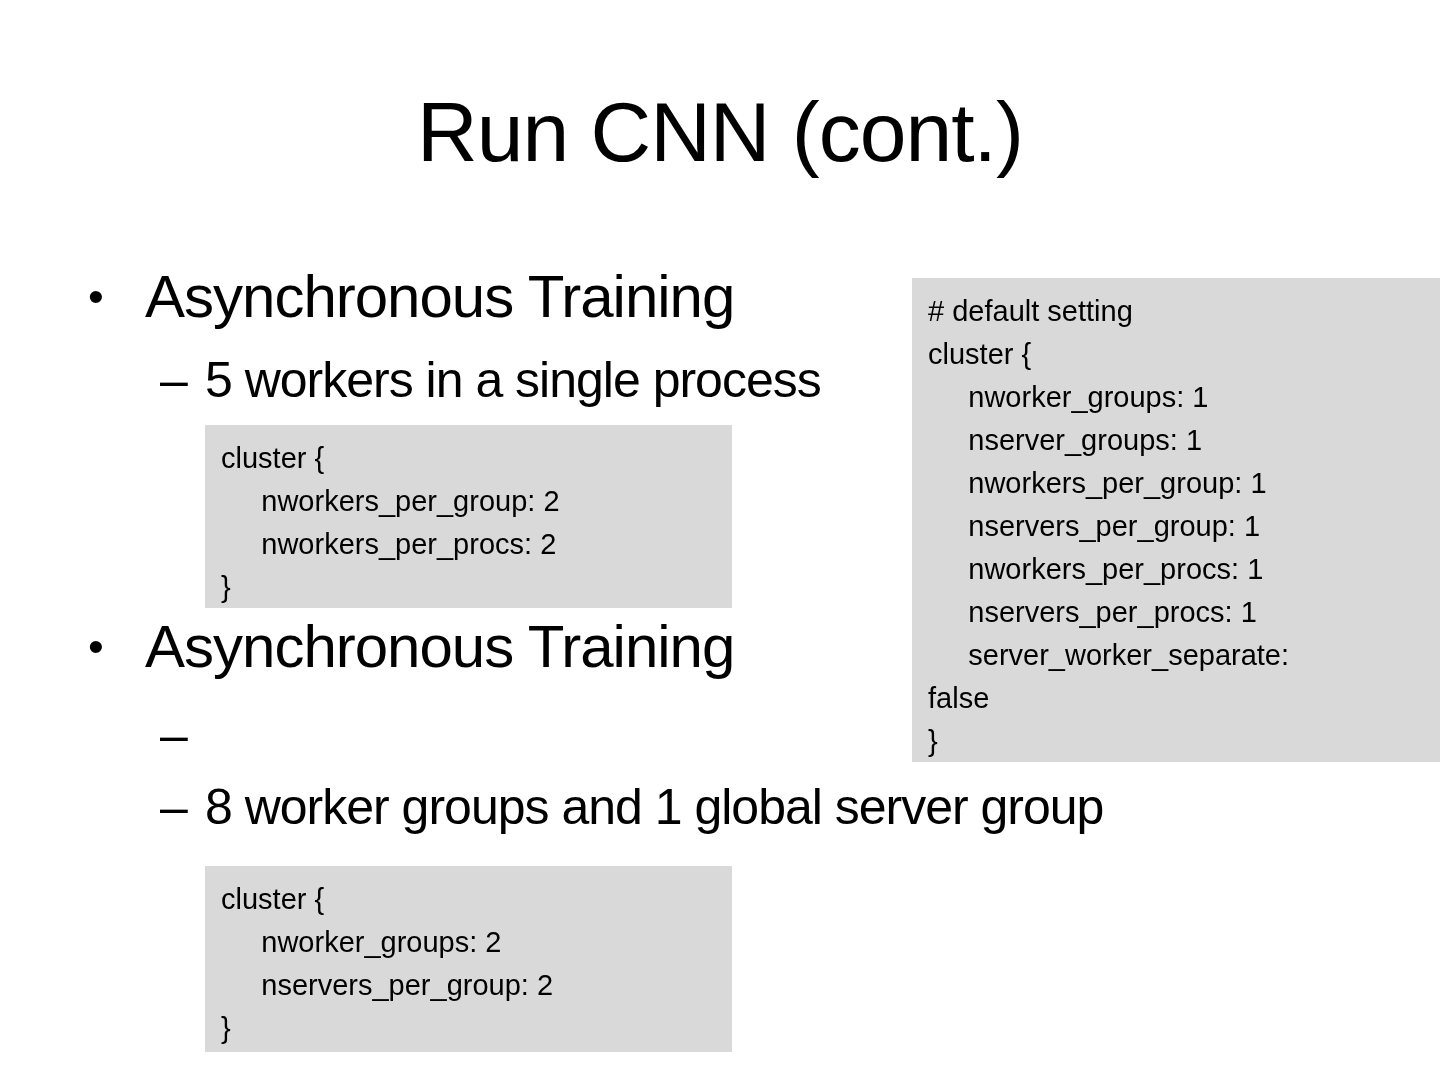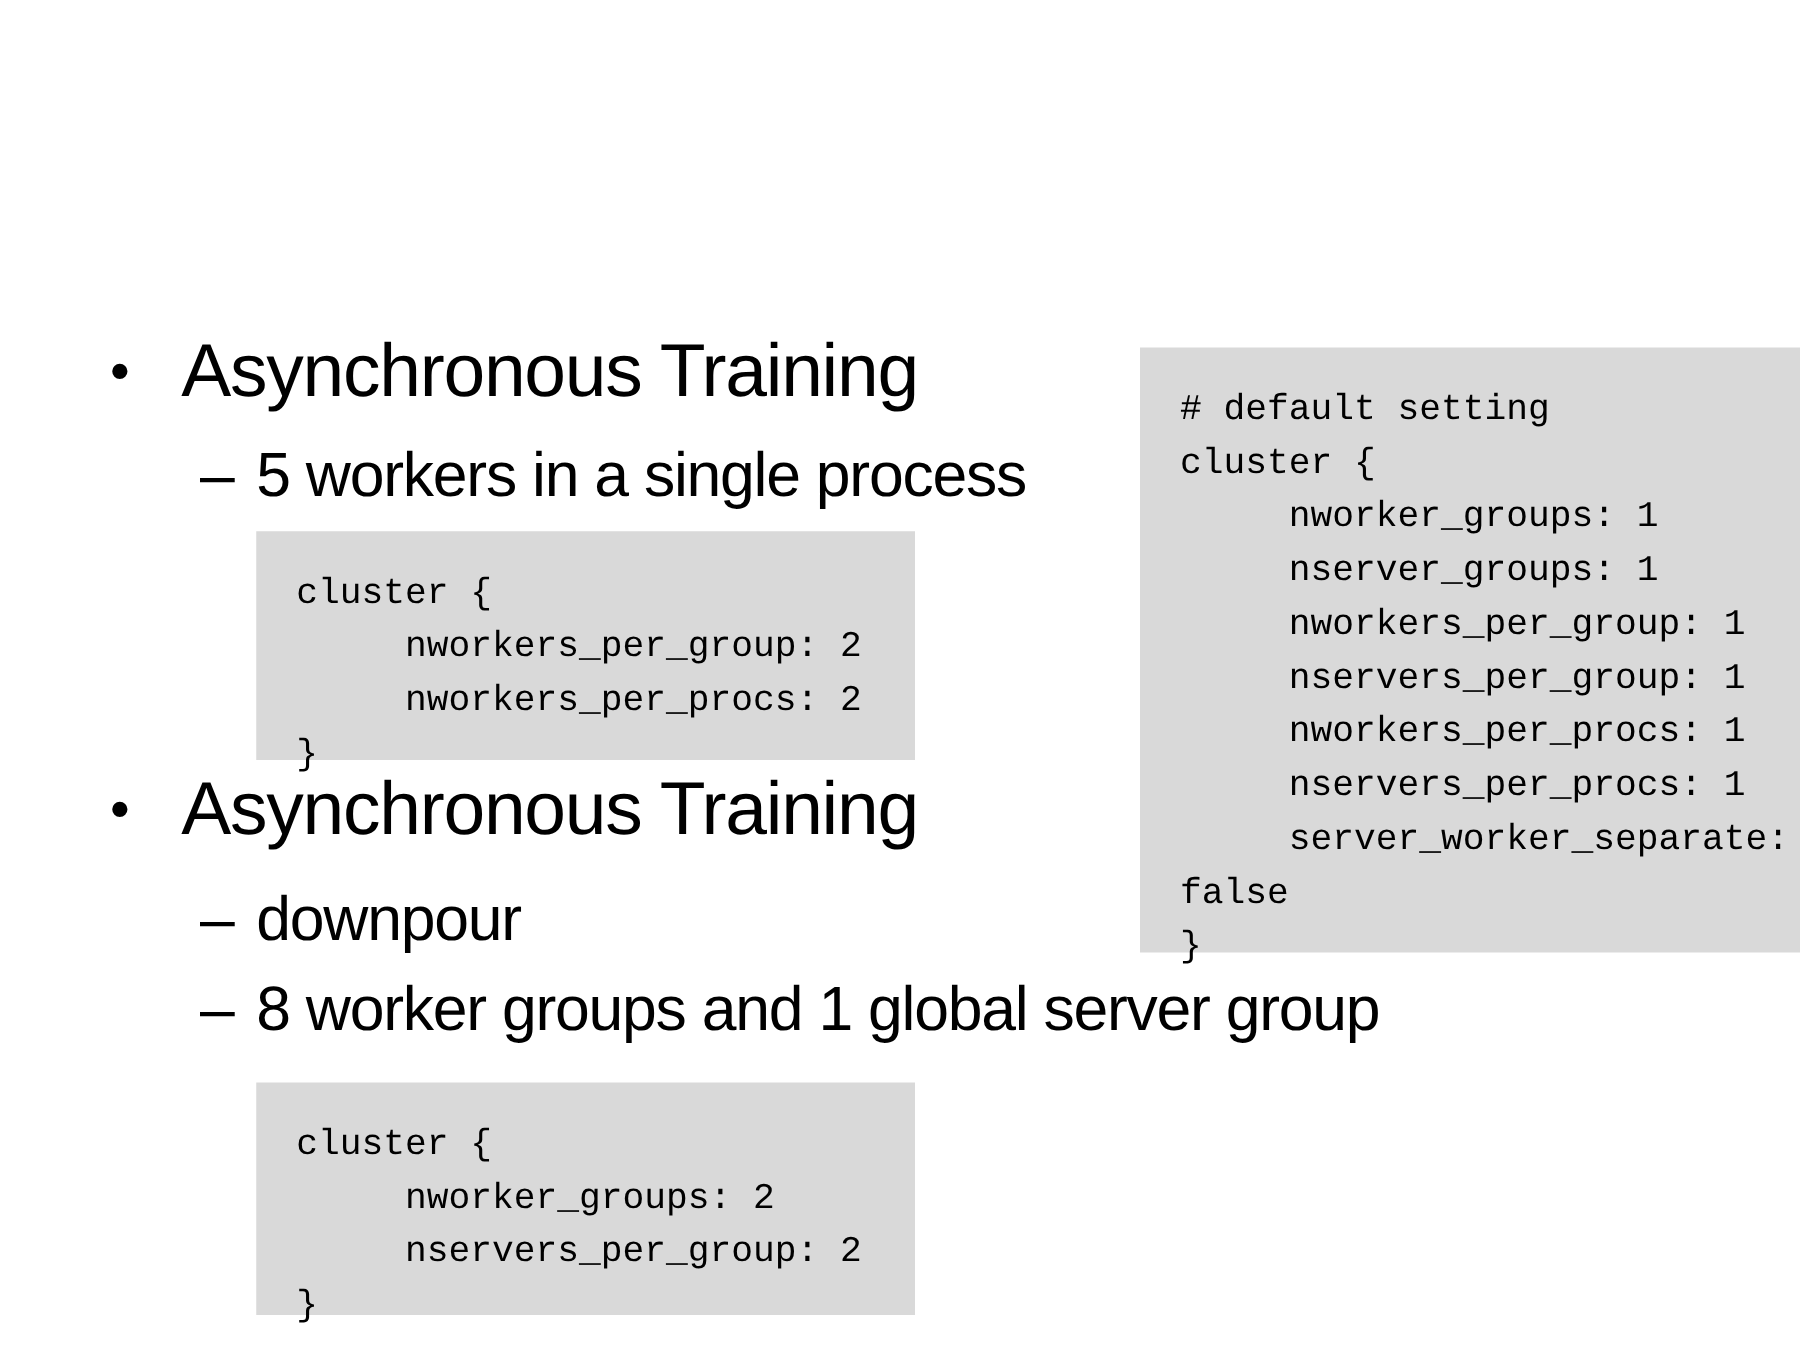--- a/index.html
+++ b/index.html
@@ -59,42 +59,43 @@
     flex: 0 0 45px;
   }
   .codebox {
     position: absolute;
     background: #d9d9d9;
     z-index: 2;
     box-sizing: border-box;
     padding: 12px 16px 0 16px;
   }
   .codebox pre {
-    margin: 16px;
-    font-family: Liberation Mono, monospace;
+    margin: 0;
+    font-family: Liberation Sans, sans-serif;
     font-size: 29px;
     line-height: 43px;
     white-space: pre;
     color: #000000;
   }
   .box-sync   { left: 205px; top: 425px; width: 527px; height: 183px; }
   .box-default{ left: 912px; top: 278px; width: 528px; height: 484px; }
   .box-async  { left: 205px; top: 866px; width: 527px; height: 186px; }
 
   .pos-sync      { top: 261px; }
   .pos-sync-sub  { top: 350px; }
   .pos-async     { top: 611px; }
   .pos-downpour  { top: 705px; }
   .pos-groups    { top: 777px; }
 </style>
 </head>
 <body>
 
 <div class="slide">
 
+  <h1 class="title">Run CNN (cont.)</h1>
 
   <div class="bullet level1 pos-sync">
     <span class="marker">•</span>
     <span class="btext">Asynchronous Training</span>
   </div>
 
   <div class="bullet level2 pos-sync-sub">
     <span class="marker">–</span>
     <span class="btext">5 workers in a single process</span>
   </div>
@@ -120,21 +121,20 @@
 }</pre>
   </div>
 
   <div class="bullet level1 pos-async">
     <span class="marker">•</span>
     <span class="btext">Asynchronous Training</span>
   </div>
 
   <div class="bullet level2 pos-downpour">
     <span class="marker">–</span>
-    <span class="btext">downpour</span>
   </div>
 
   <div class="bullet level2 pos-groups">
     <span class="marker">–</span>
     <span class="btext">8 worker groups and 1 global server group</span>
   </div>
 
   <div class="codebox box-async">
     <pre>cluster {
      nworker_groups: 2

